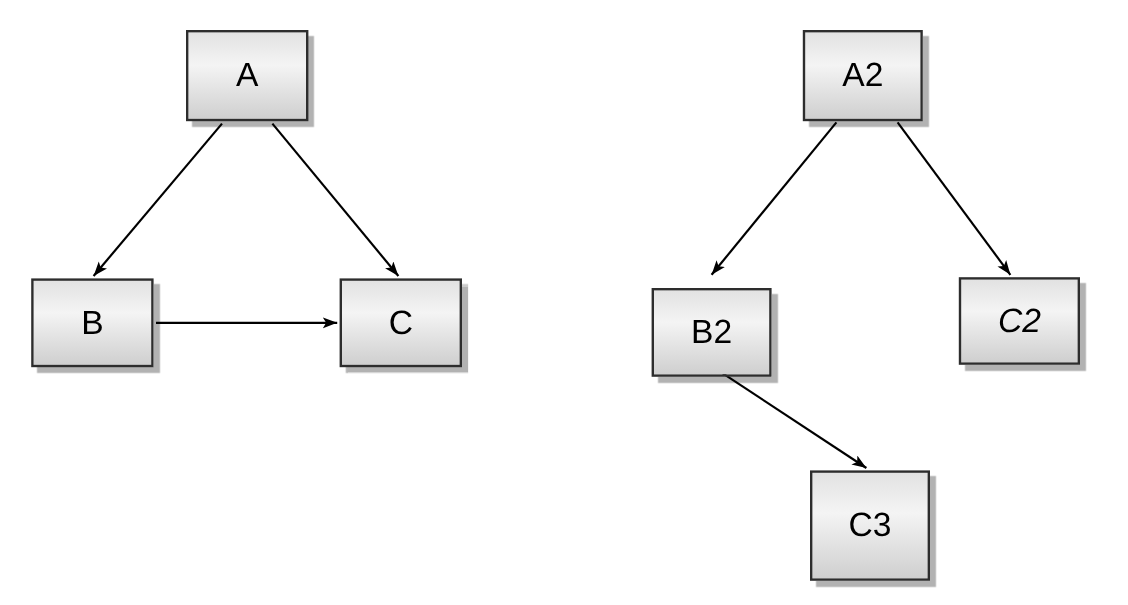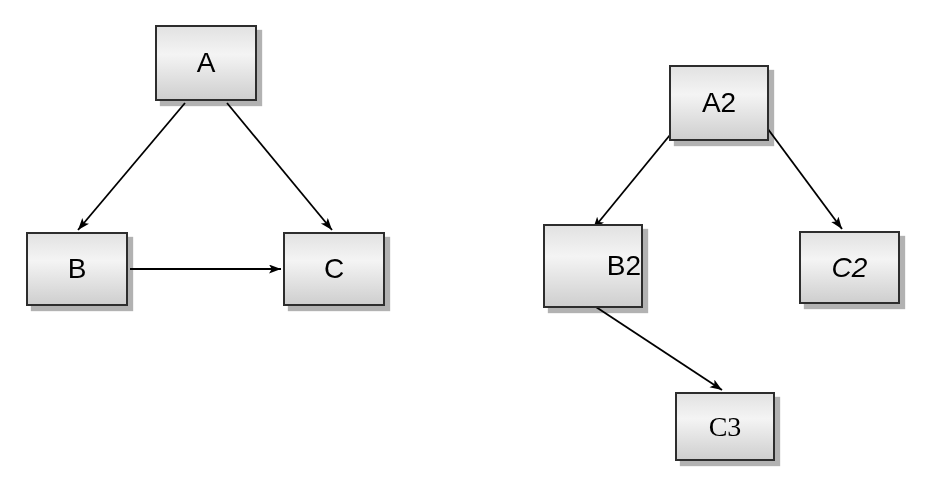--- a/index.html
+++ b/index.html
@@ -72,26 +72,26 @@
   <div>
       <div class="node" style="left: 155px; top: 25px; width: 102px; height: 76px;">
         <span class="node-label">A</span>
       </div>
       <div class="node" style="left: 26px; top: 232px; width: 102px; height: 74px;">
         <span class="node-label">B</span>
       </div>
       <div class="node" style="left: 283px; top: 232px; width: 102px; height: 74px;">
         <span class="node-label">C</span>
       </div>
-      <div class="node" style="left: 669px; top: 25px; width: 100px; height: 76px; margin-top: 40px;">
+      <div class="node" style="left: 669px; top: 25px; width: 100px; height: 76px;">
         <span class="node-label">A2</span>
       </div>
-      <div class="node" style="left: 543px; top: 224px; width: 100px; height: 84px; justify-content: flex-end;">
+      <div class="node" style="left: 543px; top: 240px; width: 100px; height: 74px;">
         <span class="node-label">B2</span>
       </div>
       <div class="node" style="left: 799px; top: 231px; width: 101px; height: 73px; font-style: italic;">
         <span class="node-label">C2</span>
       </div>
-      <div class="node" style="left: 675px; top: 392px; width: 100px; height: 69px; font-family: Liberation Serif, serif;">
+      <div class="node" style="left: 675px; top: 392px; width: 100px; height: 92px;">
         <span class="node-label">C3</span>
       </div>
     </div>
 </div>
 
 </body></html>

